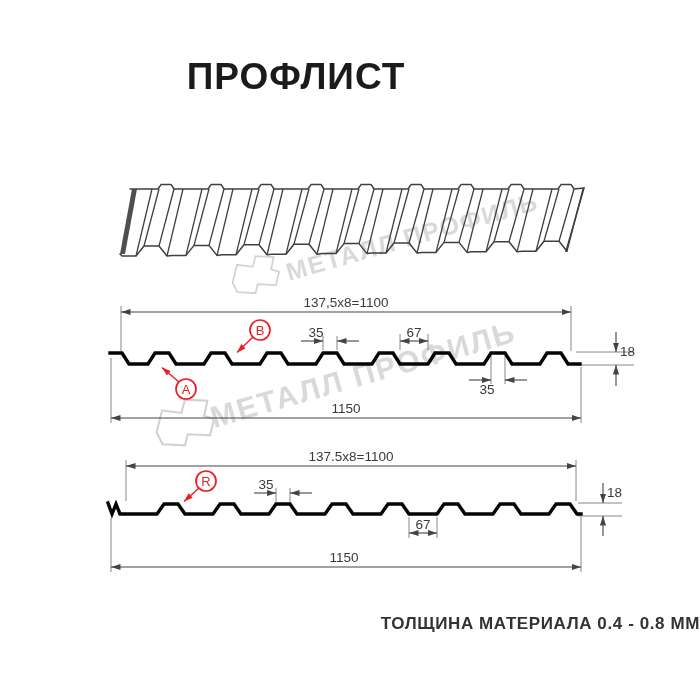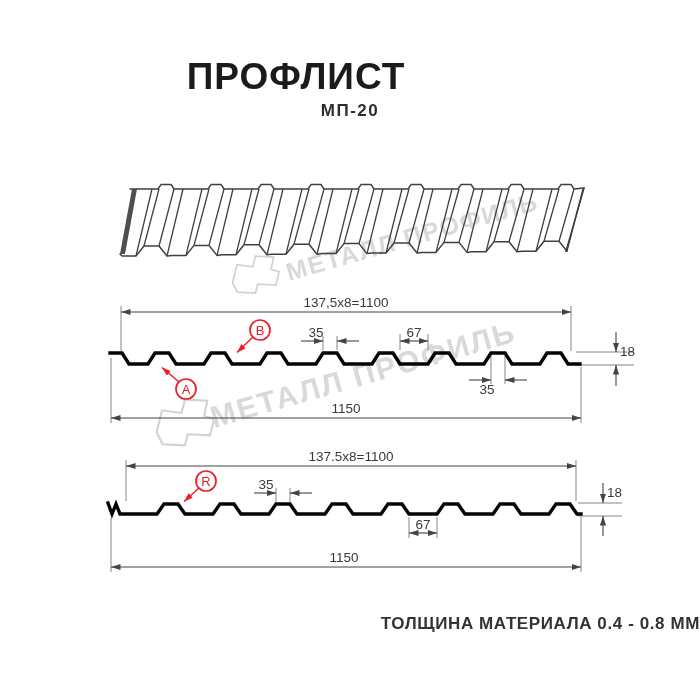--- a/index.html
+++ b/index.html
@@ -24,21 +24,20 @@
   .redtxt{font-family:"Liberation Sans",sans-serif;font-size:13px;fill:#ed1c24;text-anchor:middle;}
   .wmtext{font-family:"Liberation Sans",sans-serif;font-weight:bold;fill:#d9d9d9;}
   .wmlogo{stroke:#d2d2d2;stroke-width:2;fill:none;stroke-linejoin:miter;}
 </style>
 </head>
 <body>
 
 <div class="page">
 
   <div class="title">ПРОФЛИСТ</div>
-  <div class="subtitle">МП-20</div>
   <div class="footer">ТОЛЩИНА МАТЕРИАЛА 0.4 - 0.8 ММ</div>
 
   <svg width="700" height="700" viewBox="0 0 700 700">
     <defs>
       <marker id="ma" markerWidth="11" markerHeight="9" refX="9.5" refY="4" orient="auto" markerUnits="userSpaceOnUse">
         <path d="M0,0.9 L9.5,4 L0,7.1 Z" fill="#444444"></path>
       </marker>
       <marker id="mr" markerWidth="11" markerHeight="9" refX="9" refY="4" orient="auto" markerUnits="userSpaceOnUse">
         <path d="M0,1 L9,4 L0,7 Z" fill="#ed1c24"></path>
       </marker>

